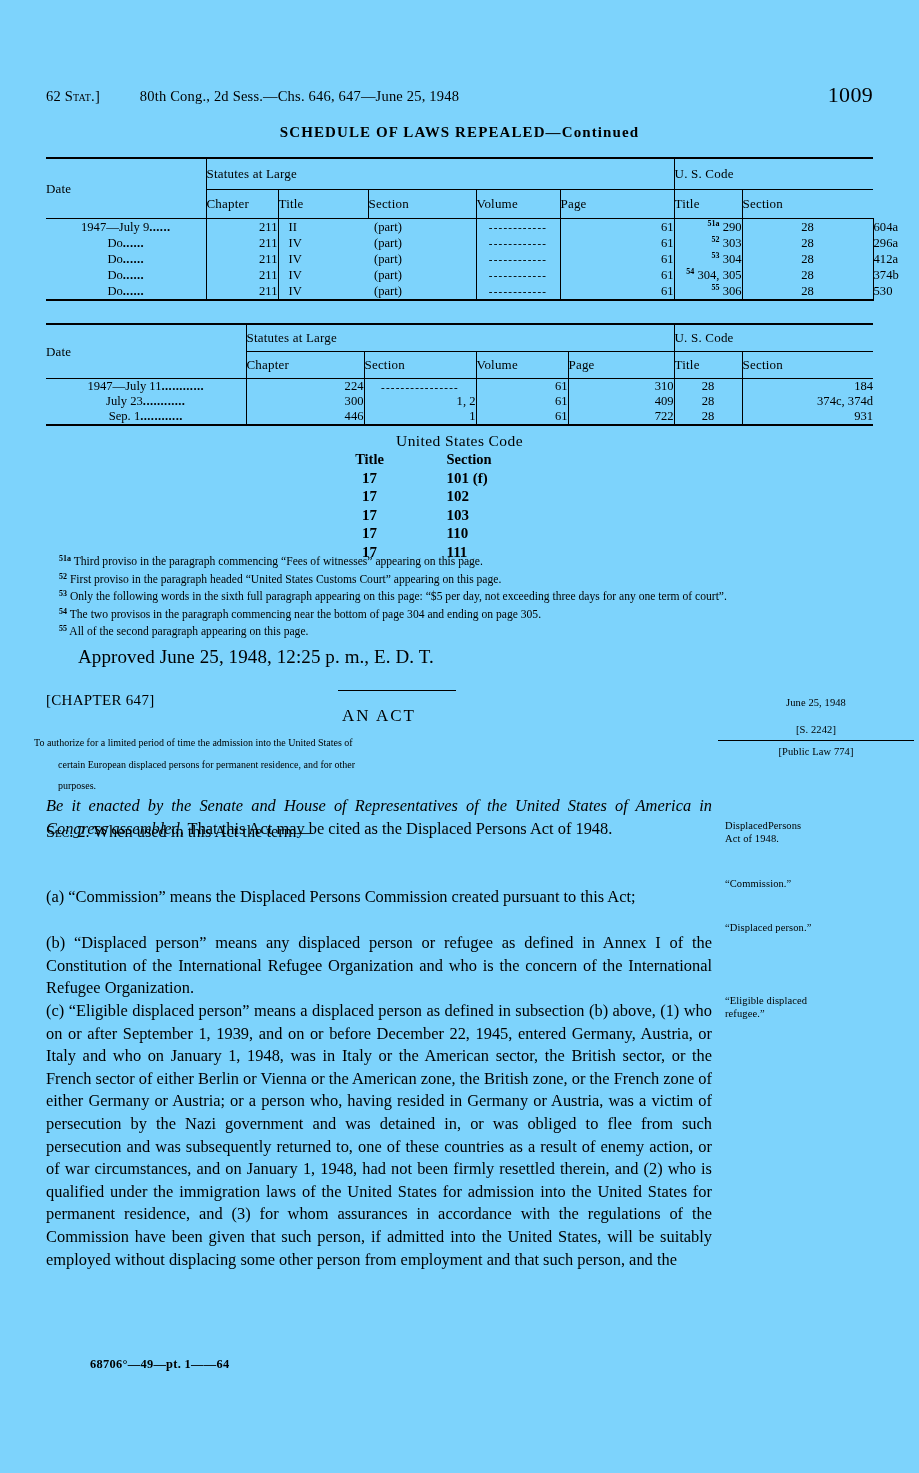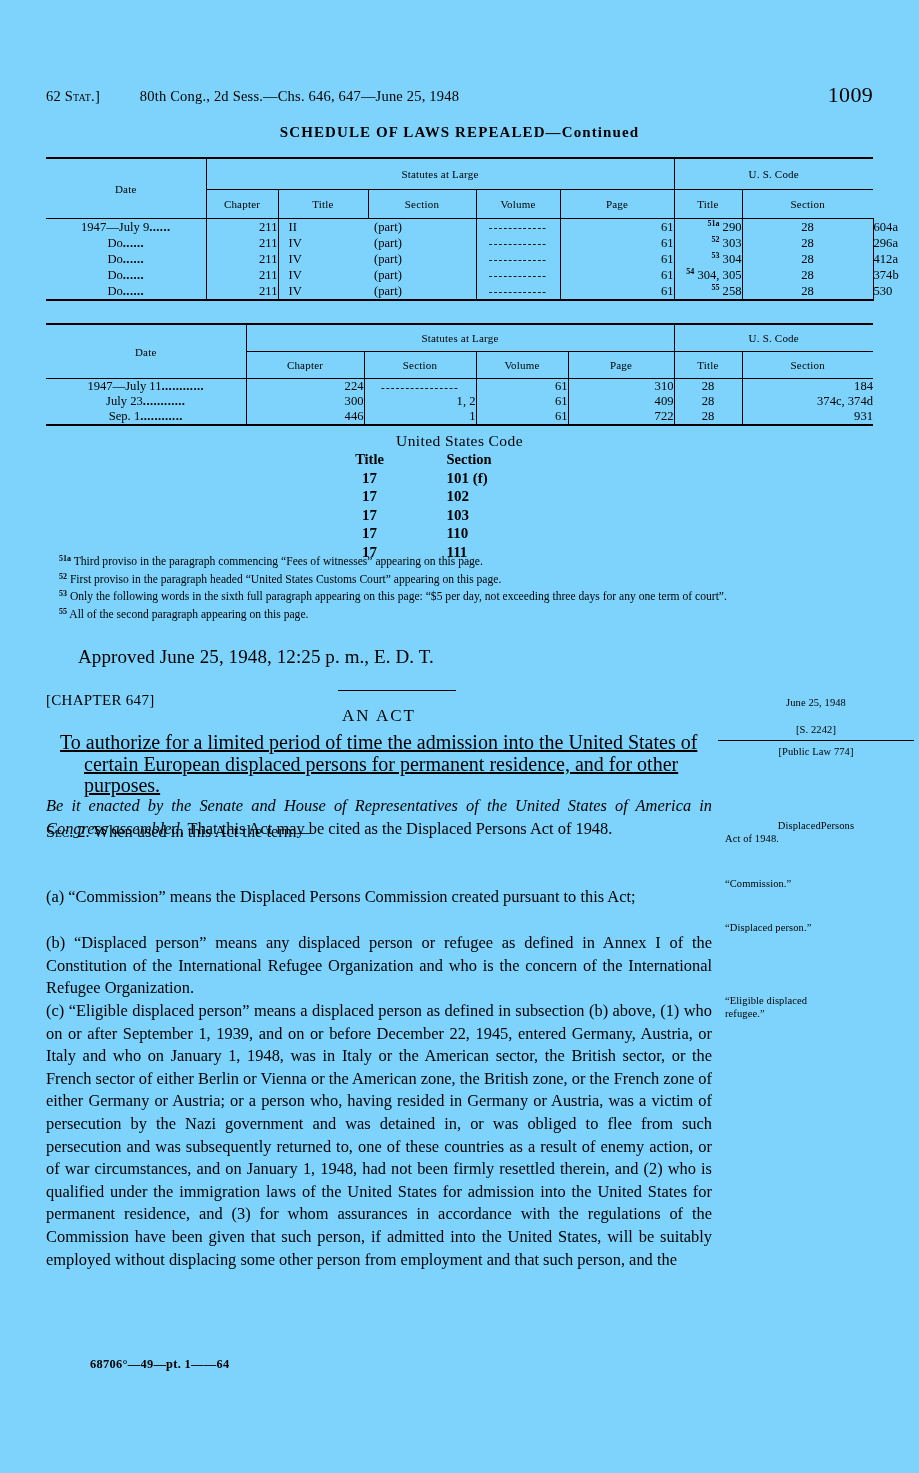--- a/index.html
+++ b/index.html
@@ -68,22 +68,22 @@
     border-collapse: collapse;
     font-size: 12.6px;
     table-layout: fixed;
   }
   .tbl td, .tbl th {
     padding: 0;
     font-weight: normal;
     vertical-align: middle;
   }
   .hdr-c {
-    text-align: center;
-    font-size: 11px;
+    text-align: left;
+    font-size: 13px;
     letter-spacing: .2px;
   }
   .rule-top { border-top: 2.6px solid #000; }
   .rule-thin-top { border-top: 1px solid #000; }
   .rule-bot { border-bottom: 1px solid #000; }
   .rule-bot-hvy { border-bottom: 2.6px solid #000; }
   .vline { border-left: 1px solid #000; }
   .vline-hvy { border-left: 1.6px solid #000; }
   .num { text-align: right; font-weight: bold; padding-right: 7px; }
   .ctr { text-align: center; font-weight: bold; }
@@ -178,43 +178,42 @@
     top: 706px;
     left: 46px;
     width: 666px;
     text-align: center;
     font-size: 17px;
     letter-spacing: 2px;
   }
   .longtitle {
     position: absolute;
     top: 732px;
-    left: 60px;
+    left: 34px;
     width: 666px;
-    font-size: 20px;
+    font-size: 10px;
     line-height: 21.5px;
     text-align: justify;
-    text-decoration: underline;
   }
   .longtitle .l2 { display: block; padding-left: 24px; }
   .longtitle .l3 { display: block; padding-left: 24px; }
 
   
   .mnote {
     position: absolute;
     left: 725px;
     width: 182px;
     font-size: 10.5px;
     line-height: 12.6px;
     letter-spacing: .1px;
   }
   .mnote-c { text-align: center; }
   .mnote .spread {
     display: flex;
-    justify-content: center;
+    justify-content: flex-start;
   }
   .mnote-rule {
     position: absolute;
     left: 718px;
     width: 196px;
     border-top: 1px solid #000;
   }
 
   
   .body {
@@ -336,21 +335,21 @@
 
     <tr>
       <td class="datecell rule-bot-hvy" style="height:15px;"><span>Do</span><span class="leaders">......</span></td>
       <td class="num vline-hvy rule-bot-hvy">211</td>
       <td class="lft vline rule-bot-hvy" style="padding-left:10px;">IV</td>
       <td class="lft rule-bot-hvy" style="padding-left:6px;">(part)</td>
       <td class="vline rule-bot-hvy">
             <span class="dashfill">------------</span>
           </td>
       <td class="num vline rule-bot-hvy">61</td>
-      <td class="num vline rule-bot-hvy"><span class="fnmark">55</span> <span>258</span></td>
+      <td class="num vline rule-bot-hvy"><span class="fnmark">55</span> <span>306</span></td>
       <td class="ctr vline-hvy rule-bot-hvy">28</td>
       <td class="num vline rule-bot-hvy">530</td>
     </tr>
   </tbody>
     </table>
 
   <table class="tbl" style="top:323px; left:46px; width:827px;">
     <colgroup>
       <col style="width:200px">
         <col style="width:118px">
@@ -438,20 +437,21 @@
         <td class="colB">111</td>
       </tr>
     </tbody>
       </table>
   </div>
 
   <div class="fnotes">
     <p><sup>51a</sup> <span>Third proviso in the paragraph commencing “Fees of witnesses” appearing on this page.</span></p>
     <p><sup>52</sup> <span>First proviso in the paragraph headed “United States Customs Court” appearing on this page.</span></p>
     <p><sup>53</sup> <span>Only the following words in the sixth full paragraph appearing on this page: “$5 per day, not exceeding three days for any one term of court”.</span></p>
+    <p><sup>54</sup> <span>The two provisos in the paragraph commencing near the bottom of page 304 and ending on page 305.</span></p>
     <p><sup>55</sup> <span>All of the second paragraph appearing on this page.</span></p>
   </div>
 
   <div class="approved">Approved June 25, 1948, 12:25 p. m., E. D. T.</div>
 
   <div class="sep"></div>
 
   <div class="chapno">[CHAPTER 647]</div>
   <div class="anact">AN ACT</div>
   <div class="longtitle">

